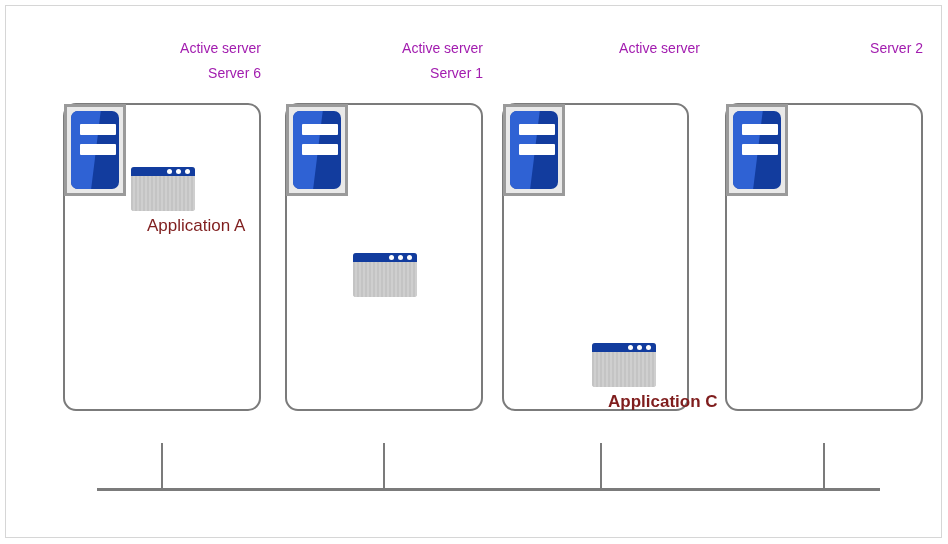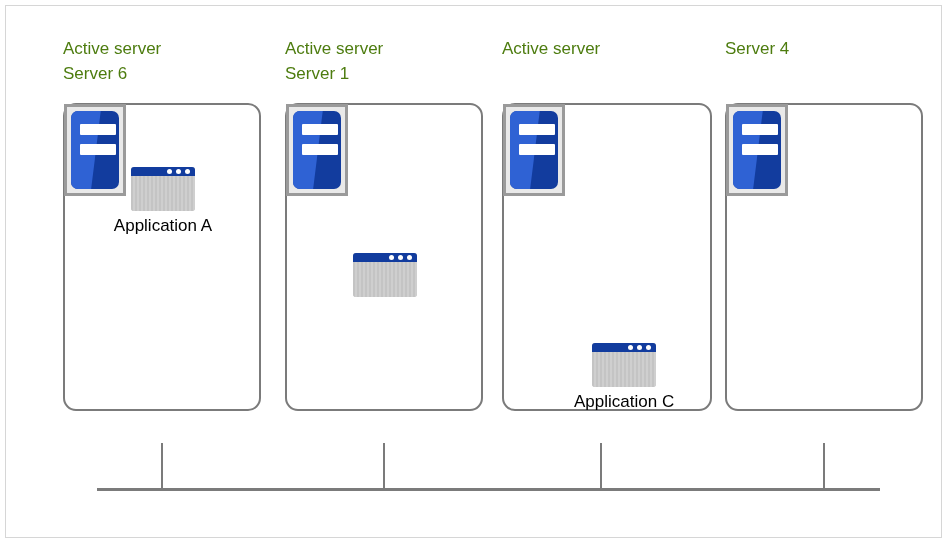--- a/index.html
+++ b/index.html
@@ -38,24 +38,24 @@
   .server-col {
     position: absolute;
     top: 36px;
   }
 
   .server-caption {
     position: absolute;
     top: 0;
     left: 0;
     width: 100%;
-    text-align: left;
-    font-size: 17px;
+    text-align: right;
+    font-size: 14px;
     line-height: 25px;
-    color: #4d7c0f;
+    color: #a21caf;
     white-space: nowrap;
   }
   .server-caption .line2 { display: block; }
 
   
   .server-box {
     position: absolute;
     top: 67px;
     left: 0;
     box-sizing: border-box;
@@ -137,22 +137,23 @@
     height: 35px;
     background:
       repeating-linear-gradient(to right,
         #c4c4c4 0px, #c4c4c4 2px,
         #cfcfcf 2px, #cfcfcf 4px);
   }
   .app-label {
     margin-top: 4px;
     font-size: 17px;
     line-height: 22px;
-    color: #000000;
+    color: #7f1d1d;
     white-space: nowrap;
+    margin-left: 34px;
   }
 
   
   .drop-line {
     position: absolute;
     width: 2px;
     background: #7b7b7b;
   }
   #bus-line {
     position: absolute;
@@ -219,21 +220,21 @@
         </div>
       </div>
     </div>
   </div>
 
   <div class="server-col" style="left:502px; width:198px;">
     <div class="server-caption">
       <span>Active server</span>
     </div>
 
-    <div class="server-box" style="width:210px; height:308px;">
+    <div class="server-box" style="width:187px; height:308px;font-weight:bold;">
       <div class="server-icon" style="left:-1px; top:-1px;">
         <div class="chassis">
           <div class="bar b1"></div>
           <div class="bar b2"></div>
         </div>
       </div>
 
       <div class="app" style="left:70px; top:238px;">
         <div class="app-icon">
           <div class="titlebar">
@@ -243,21 +244,21 @@
           </div>
           <div class="body"></div>
         </div>
         <div class="app-label">Application  C</div>
       </div>
     </div>
   </div>
 
   <div class="server-col" style="left:725px; width:198px;">
     <div class="server-caption">
-      <span class="line2">Server 4</span>
+      <span class="line2">Server 2</span>
     </div>
 
     <div class="server-box" style="width:198px; height:308px;">
       <div class="server-icon" style="left:-1px; top:-1px;">
         <div class="chassis">
           <div class="bar b1"></div>
           <div class="bar b2"></div>
         </div>
       </div>
     </div>

